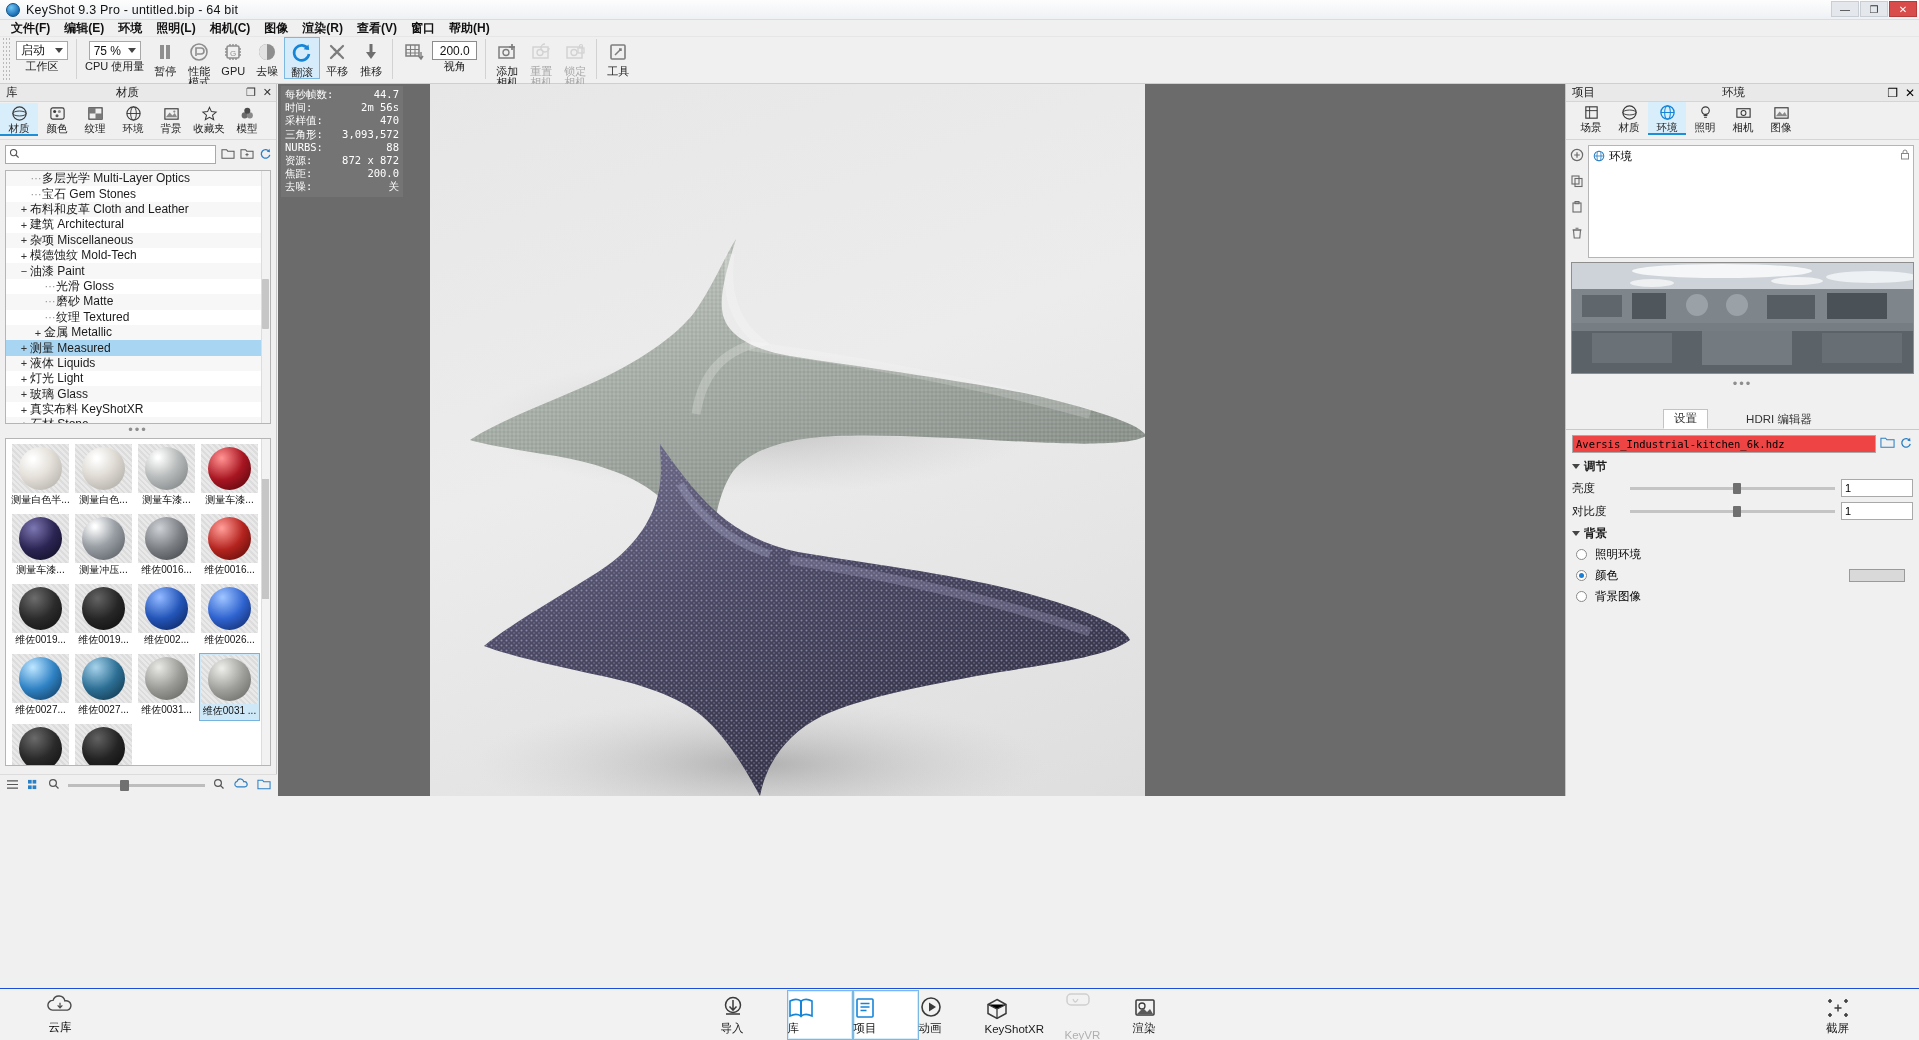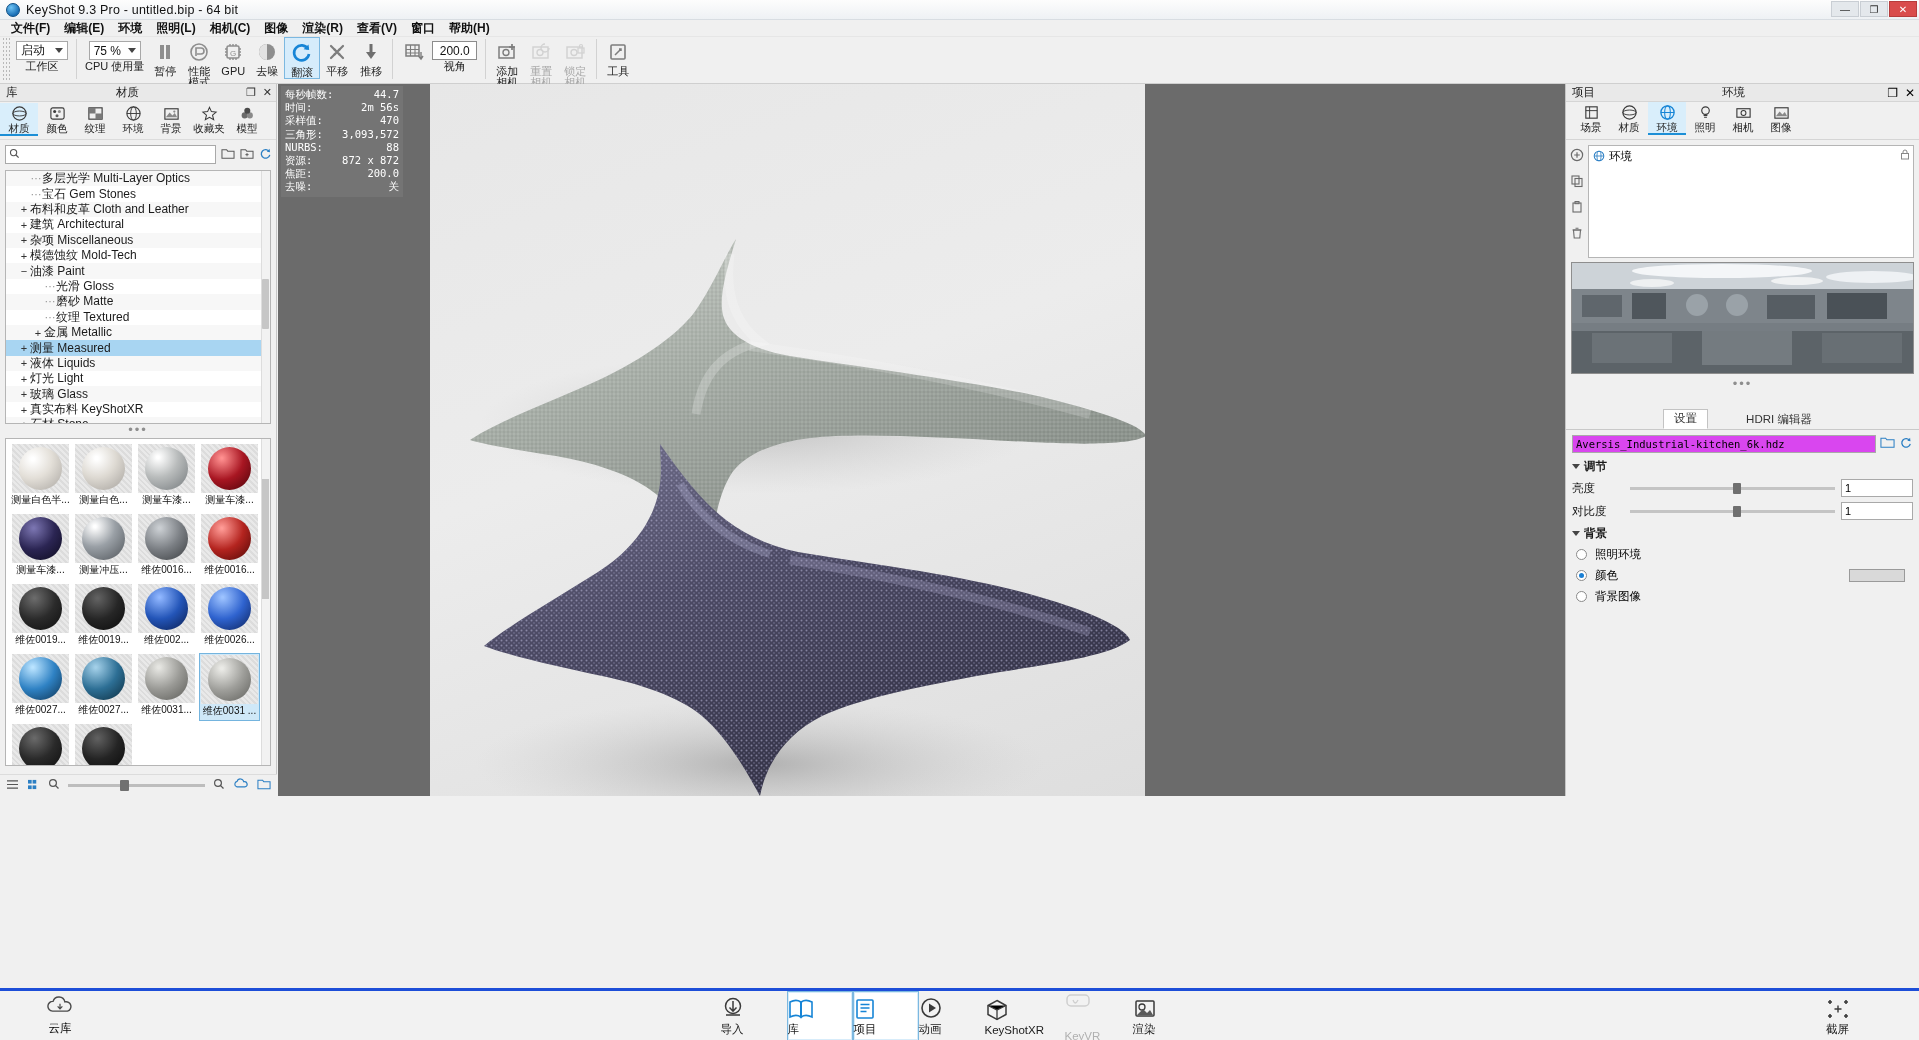--- a/index.html
+++ b/index.html
@@ -177,42 +177,42 @@
   .env-lock { position:absolute; right:3px; top:3px; font-size:10px; color:#777; }
 
   .hdri-preview { margin:4px 5px 0 5px; height:112px; border:1px solid #8e8e8e; overflow:hidden; position:relative;
     background:linear-gradient(#c9cfd4 0 18%, #9aa1a7 18% 42%, #70777d 42% 66%, #8d9399 66% 100%); }
 
   .settabs { display:flex; justify-content:center; gap:28px; height:19px; align-items:flex-end; border-bottom:1px solid #c9c9c9; margin-top:20px; }
   .settab { font-size:11.5px; padding:1px 10px 2px 10px; color:#333; }
   .settab.act { background:#fff; border:1px solid #c3c3c3; border-bottom:1px solid #fff; }
 
   .pathrow { display:flex; align-items:center; gap:4px; margin:5px 6px 0 6px; }
-  .pathbox { flex:1; height:18px; background:#d946ef; border:1px solid #a9a9a9; font-family:"DejaVu Sans Mono", monospace;
+  .pathbox { flex:1; height:18px; background:#ef4444; border:1px solid #a9a9a9; font-family:"DejaVu Sans Mono", monospace;
              font-size:10.5px; display:flex; align-items:center; padding-left:3px; overflow:hidden; white-space:nowrap; }
 
   .section { margin-top:6px; }
   .sec-head { display:flex; align-items:center; gap:4px; font-size:11.5px; font-weight:bold; color:#1a1a1a; padding-left:6px; }
   .caret { width:0;height:0;border-left:4px solid transparent;border-right:4px solid transparent;border-top:5px solid #444; }
   .prow { display:flex; align-items:center; margin:5px 6px 0 6px; gap:6px; }
   .prow .plabel { width:52px; font-size:11.5px; color:#111; }
   .ptrack { flex:1; height:3px; background:#c4c4c4; position:relative; }
   .pknob { position:absolute; top:-4px; width:8px; height:11px; background:#6f6f6f; border-radius:1px; }
   .pval { width:72px; height:18px; background:#fff; border:1px solid #a9a9a9; font-size:11px;
           display:flex; align-items:center; padding-left:3px; }
   .rotstrip { flex:1; height:12px; background:repeating-linear-gradient(90deg,#6e6e6e 0 1px,#d7d7d7 1px 3px); border:1px solid #9a9a9a; }
   .radiorow { display:flex; align-items:center; gap:8px; margin:6px 6px 0 10px; font-size:11.5px; }
   .radio { width:11px;height:11px;border-radius:50%;border:1px solid #8a8a8a;background:#fff; position:relative; }
   .radio.on::after { content:''; position:absolute; left:2px; top:2px; width:5px;height:5px;border-radius:50%;background:#1a7fd4; }
   .colorchip { width:56px;height:13px;background:#d9d9d9;border:1px solid #9a9a9a; margin-left:auto; margin-right:8px; }
 
   
   .bottombar {
     position:absolute; left:0; bottom:0; width:1919px; height:52px;
-    background:#f2f2f2; border-top:3px solid #1d4ed8;
+    background:#f2f2f2; border-top:1px solid #1d4ed8;
     display:flex; align-items:center;
   }
   .bb-left { width:120px; display:flex; justify-content:center; }
   .bb-center { flex:1; display:flex; justify-content:center; align-items:flex-start; gap:0px; }
   .bb-right { width:120px; display:flex; justify-content:center; }
   .bbcell { width:66px; height:50px; display:flex; flex-direction:column; align-items:flex-start; justify-content:center; cursor:pointer; }
   .bbcell .bi { height:26px; display:flex; align-items:flex-end; }
   .bbcell .bl { font-size:11.5px; color:#1a1a1a; margin-top:2px; }
   .bbcell.act { background:#ffffff; border:1px solid #7cb8e0; box-shadow:inset 0 0 0 1px #d7ecfa; }
   .bbcell.dim .bl { color:#b0b0b0;margin-top:20px; }

